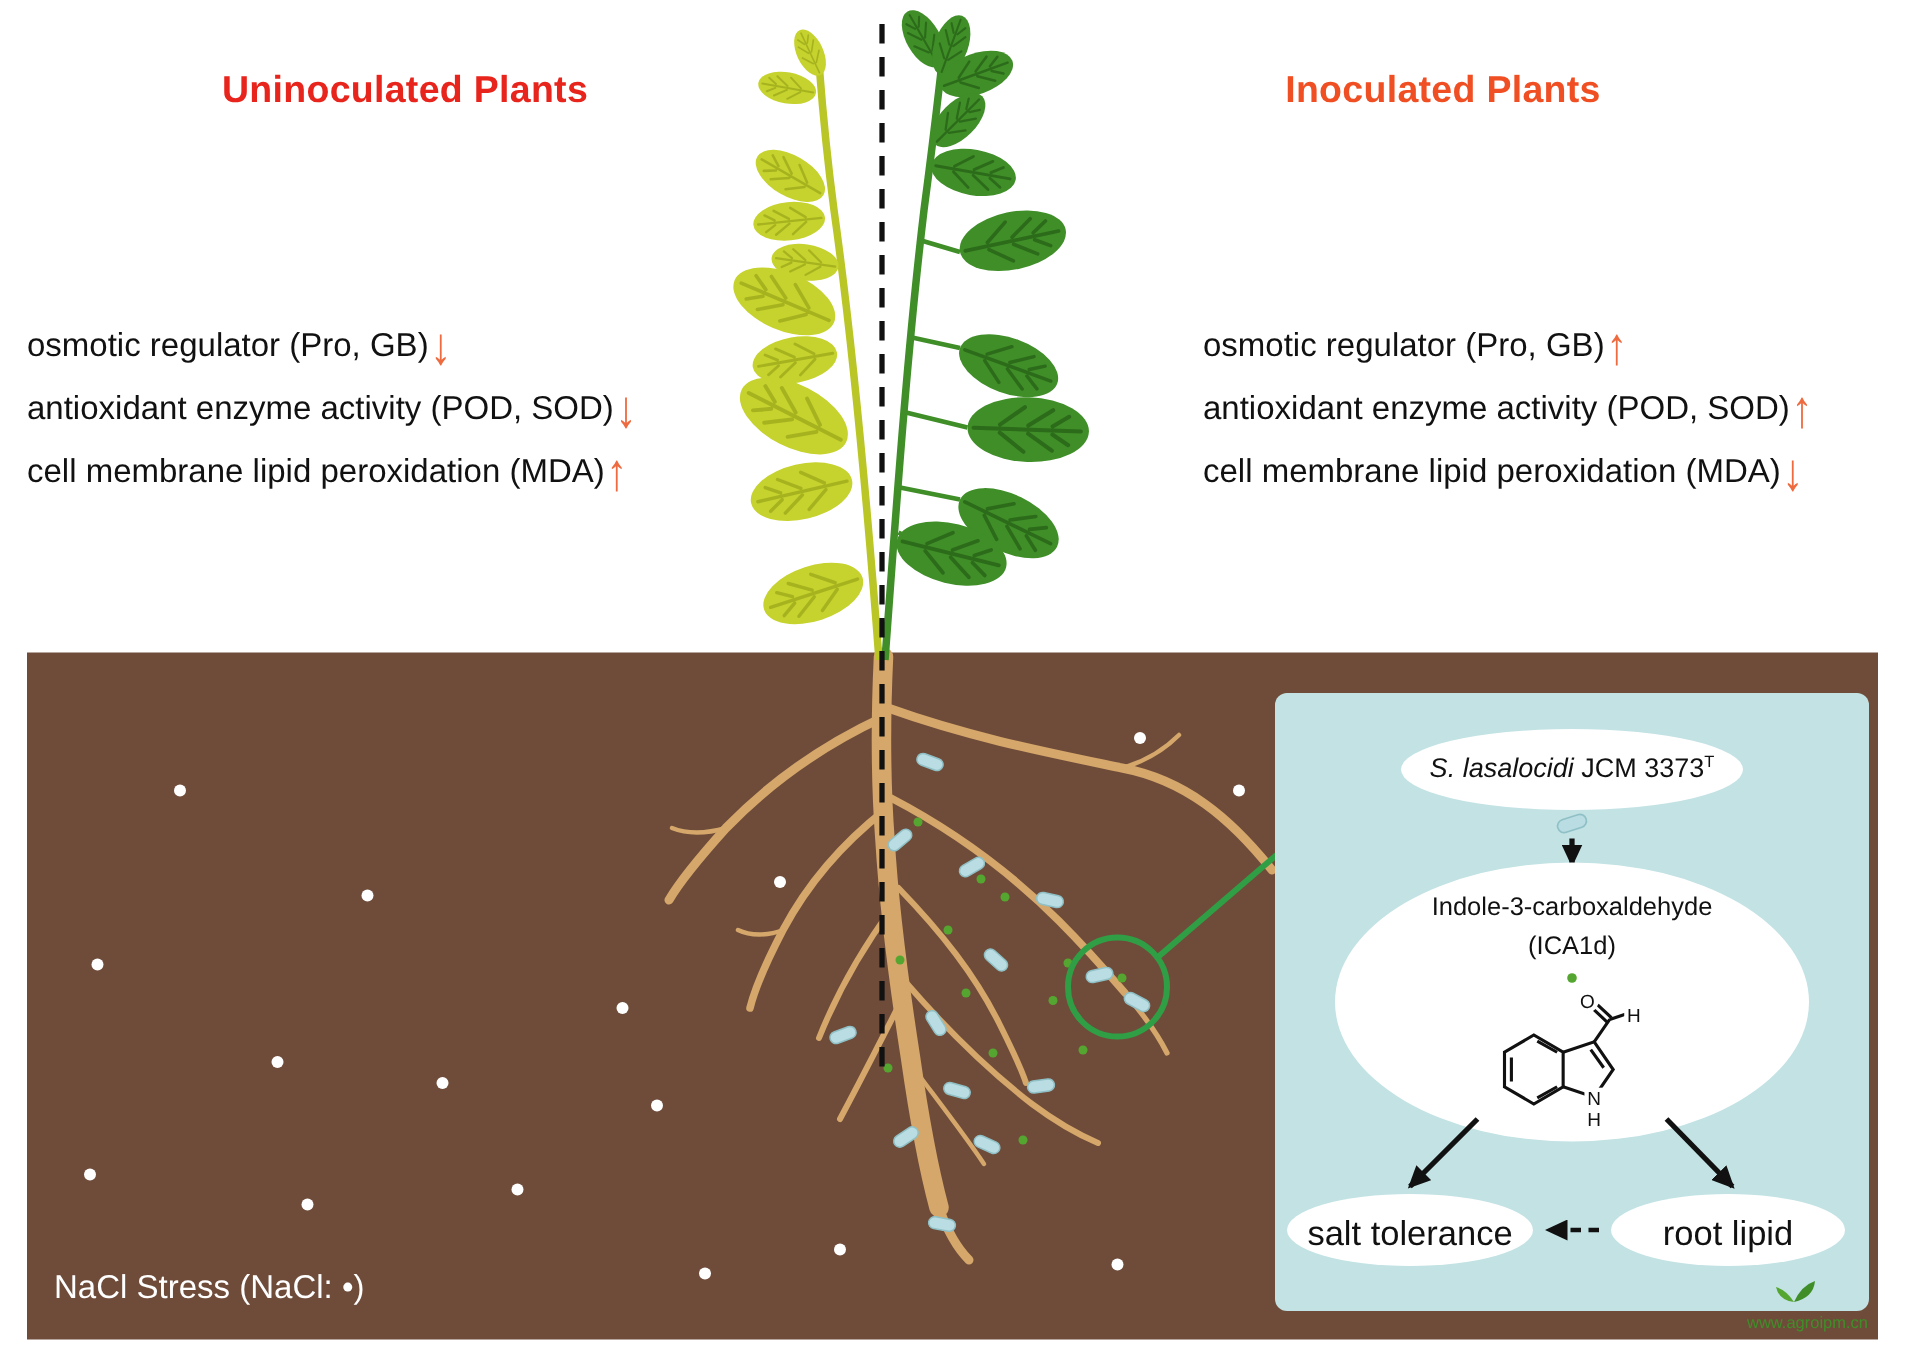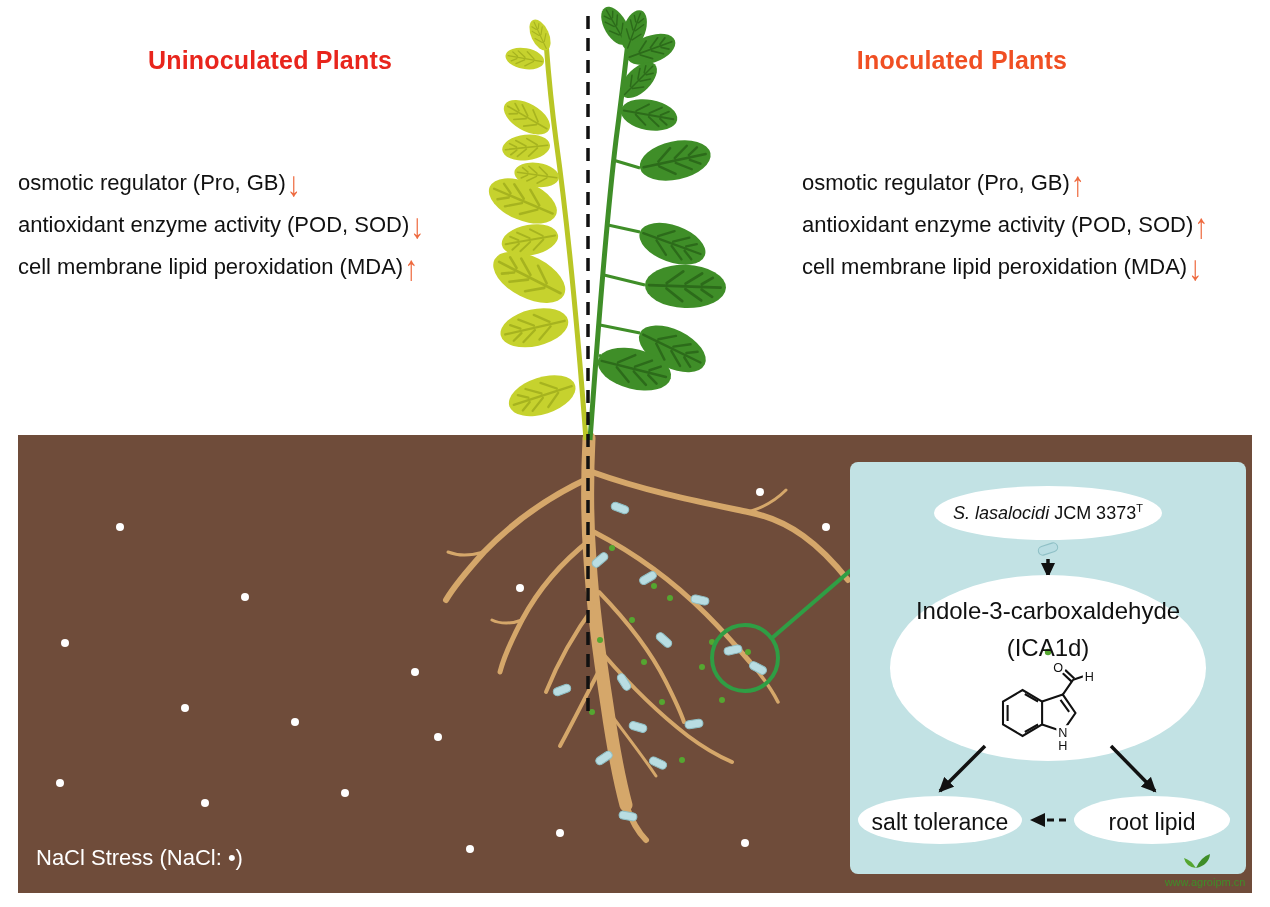--- a/index.html
+++ b/index.html
@@ -4,33 +4,33 @@
 <style>
   html,body{margin:0;padding:0;background:#fff;}
   .canvas{
     position:relative; width:1270px; height:907px; overflow:hidden;
     background:#fff; font-family:"Liberation Sans","DejaVu Sans",sans-serif; color:#111;
   }
   .art{position:absolute; left:0; top:0;}
   .title{position:absolute; font-size:25px; font-weight:700; text-align:center; letter-spacing:.2px;}
   .title.left{left:100px; top:46px; width:340px; color:var(--title_left,#e8251c);}
   .title.right{left:800px; top:46px; width:324px; color:var(--title_right,#f04f23);}
-  .annos{position:absolute; display:flex; flex-direction:column; gap:12px;}
+  .annos{position:absolute; display:flex; flex-direction:column; gap:12px;margin-top:47px;}
   .annos.left{left:18px; top:168px;}
   .annos.right{left:802px; top:168px;}
   .anno{display:flex; align-items:center; height:30px; font-size:22px; white-space:nowrap;}
   .arrow-glyph{
     color:var(--arrow,#ee6a3f); font-weight:700; font-size:28px; line-height:1;
     display:inline-block; transform:scaleY(1.25) translateY(1px); margin-left:1px;
   }
   .salt-label{position:absolute; left:36px; top:845px; color:#fff; font-size:22px;}
   .species-label{position:absolute; left:934px; top:502px; width:228px; text-align:center; font-size:18px;}
   .species-label i{font-style:italic;margin-top:30px;}
   .species-label sup{font-size:11px;}
-  .compound-label{position:absolute; left:890px; top:592px; width:316px; text-align:center; font-size:24px; line-height:1.55;}
+  .compound-label{position:absolute; left:890px; top:592px; width:316px; text-align:center; font-size:17px; line-height:1.55;}
   .outcome{position:absolute; text-align:center; font-size:23px;}
   .outcome.salt{left:860px; top:809px; width:160px;}
   .outcome.root{left:1076px; top:809px; width:152px;}
   .watermark{position:absolute; left:1148px; top:876px; width:114px; font-size:11px; color:#3f8e28; text-align:center;}
   .mol-label{
     font-size:11px; fill:#111; stroke:#fff; stroke-width:5px; paint-order:stroke;
     text-anchor:middle; dominant-baseline:central; font-family:"Liberation Sans","DejaVu Sans",sans-serif;
   }
 </style>
 </head>

